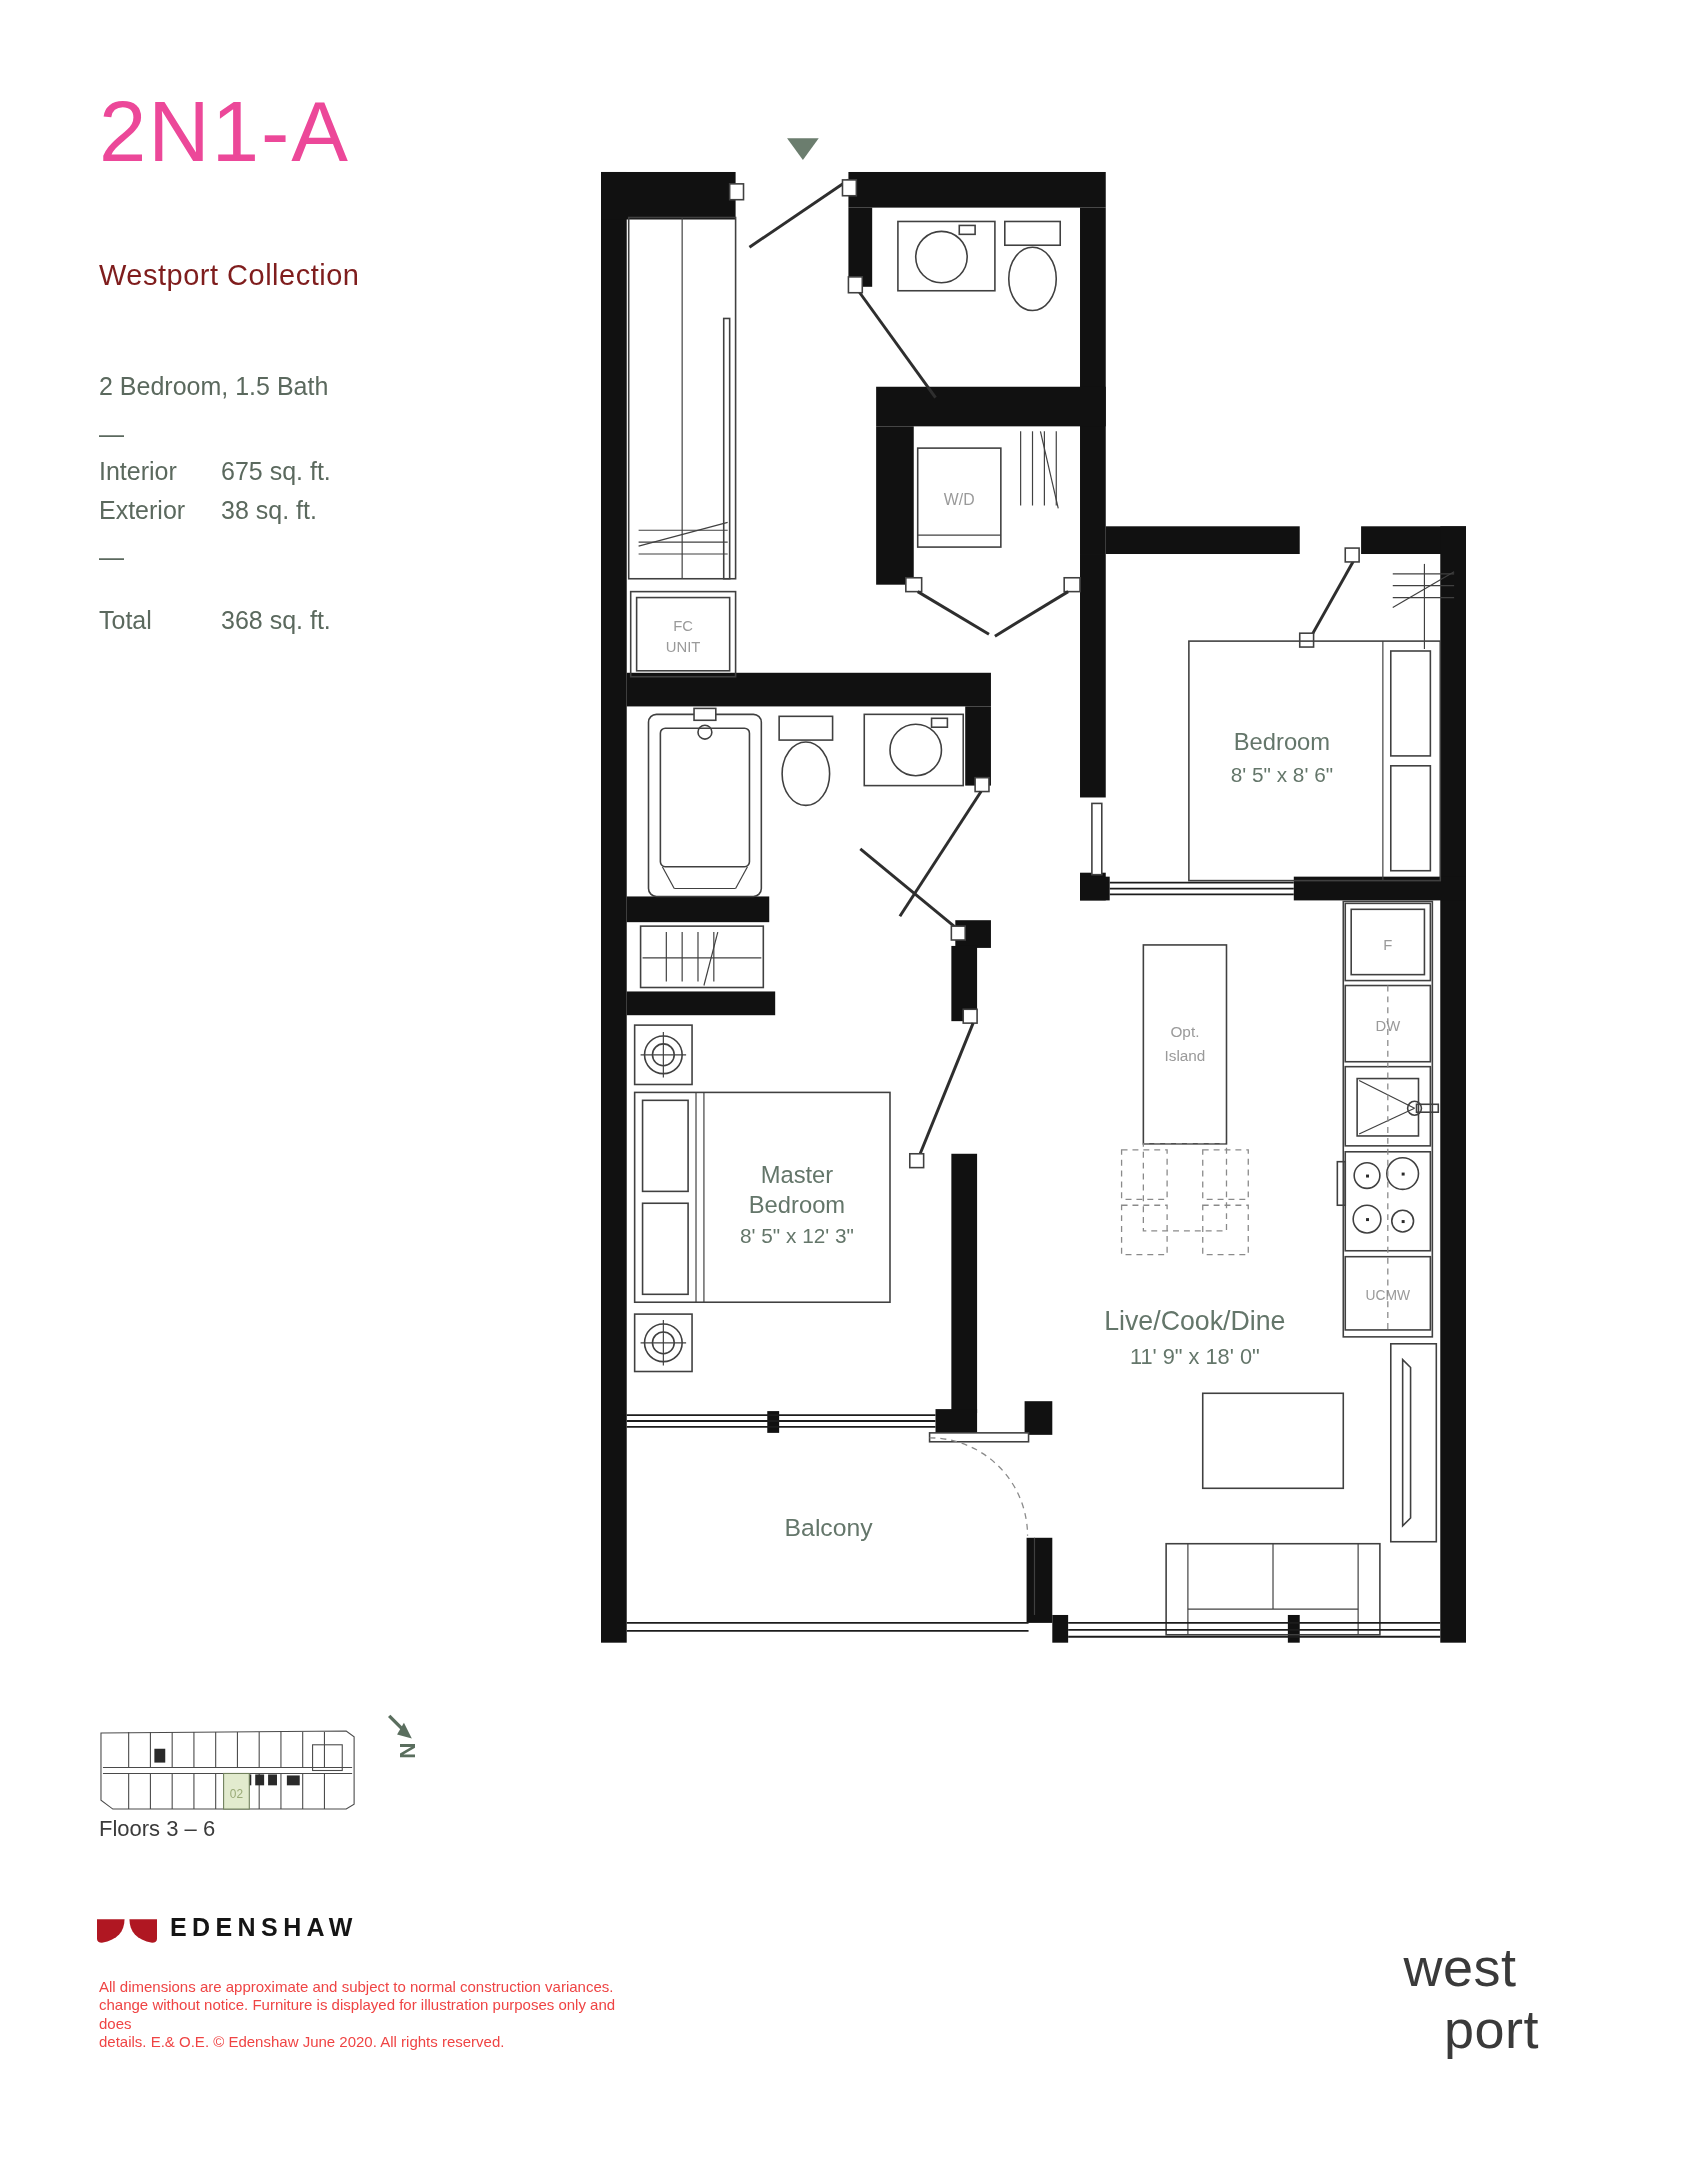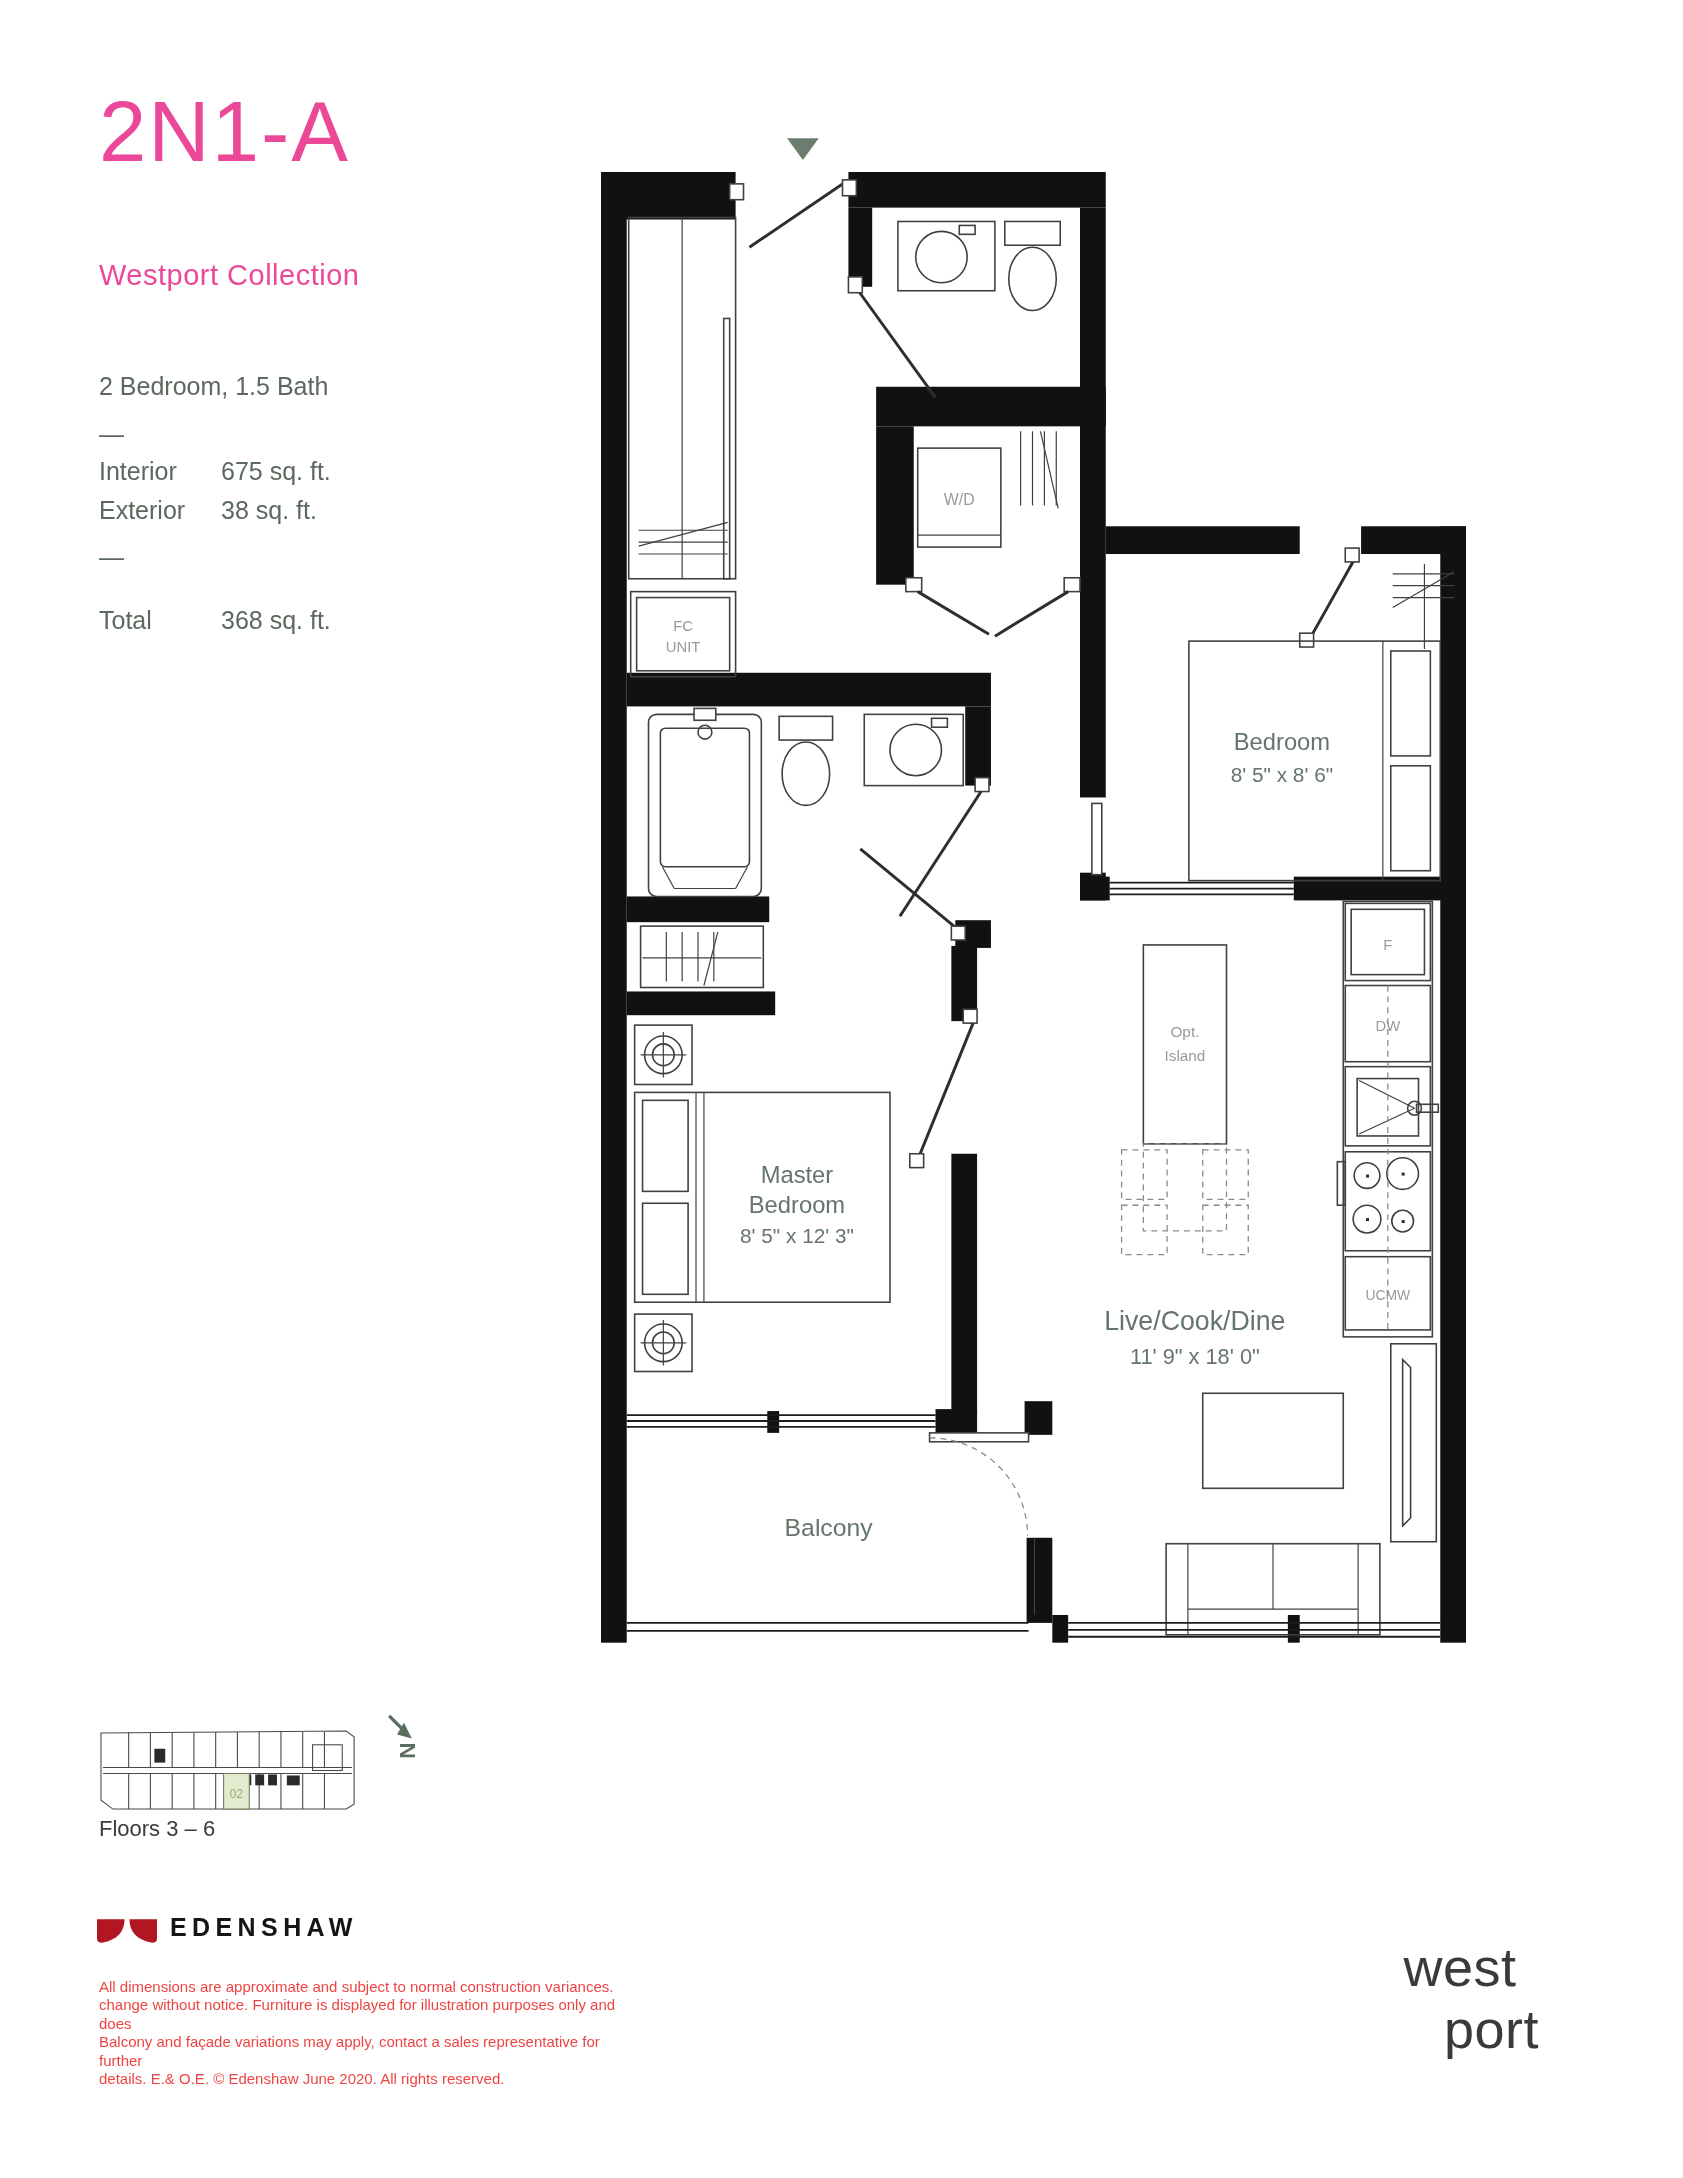--- a/index.html
+++ b/index.html
@@ -2,21 +2,21 @@
 <html><head>
 <meta charset="utf-8">
 <style>
   html,body{margin:0;padding:0;}
   body{
     width:1683px;height:2178px;position:relative;background:#ffffff;
     font-family:"Liberation Sans", sans-serif;color:#222;overflow:hidden;
   }
   .abs{position:absolute;}
   .title{left:99px;top:83px;font-size:85px;font-weight:500;letter-spacing:2px;color:#ec4899;}
-  .collection{left:99px;top:259px;font-size:29px;font-weight:400;color:#ec4899;letter-spacing:0.5px;}
+  .collection{left:99px;top:259px;font-size:29px;font-weight:400;color:#7f1d1d;letter-spacing:0.5px;}
   .config{left:99px;top:372px;font-size:25px;color:#5b695e;}
   .dash{left:99px;font-size:25px;color:#5b695e;}
   .stat-row{left:99px;display:flex;font-size:25px;color:#5b695e;width:337px;}
   .stat-row .lbl{width:122px;flex:none;}
   .floors{left:99px;top:1816px;font-size:22px;color:#3b3b3b;}
   .brand-text{left:170px;top:1913px;font-size:25px;font-weight:700;letter-spacing:5.4px;color:#151515;}
   .disclaimer{left:99px;top:1978px;font-size:15px;line-height:18.4px;color:#ef4444;width:535px;}
   .wp-logo{left:1381px;top:1936px;font-size:54px;font-weight:500;color:#3a3a3a;line-height:62px;letter-spacing:0.5px;text-align:center;}
   .wp-logo .l2{margin-left:63px;}
   
@@ -323,21 +323,20 @@
 
 <svg class="abs" style="left:96px;top:1917px" width="62" height="28" viewBox="0 0 63 28">
   <path d="M1,2 L29,2 C29,14 22,23 6,26 C3,26 1,25 1,22 Z" fill="#b01722"></path>
   <path d="M62,2 L34,2 C34,14 41,23 57,26 C60,26 62,25 62,22 Z" fill="#b01722"></path>
 </svg>
 <div class="abs brand-text">EDENSHAW</div>
 
 <div class="abs disclaimer">
   <div>All dimensions are approximate and subject to normal construction variances.</div>
   <div>change without notice. Furniture is displayed for illustration purposes only and does</div>
-  <div>Balcony and façade variations may apply, contact a sales representative for further</div>
   <div>details. E.&amp; O.E. © Edenshaw June 2020. All rights reserved.</div>
 </div>
 
 <div class="abs wp-logo">
   <div class="l1">west</div>
   <div class="l2">port</div>
 </div>
 
 
 </body></html>

